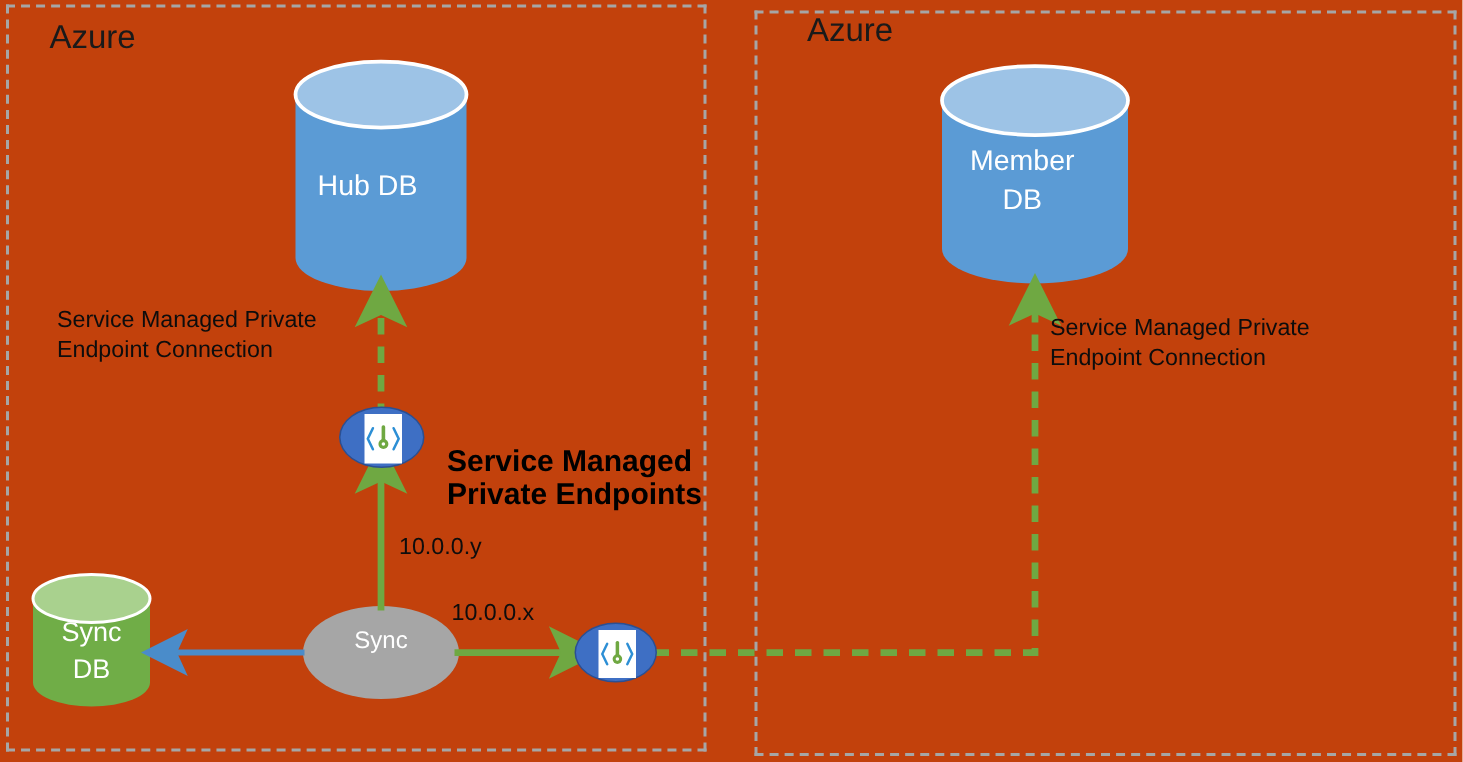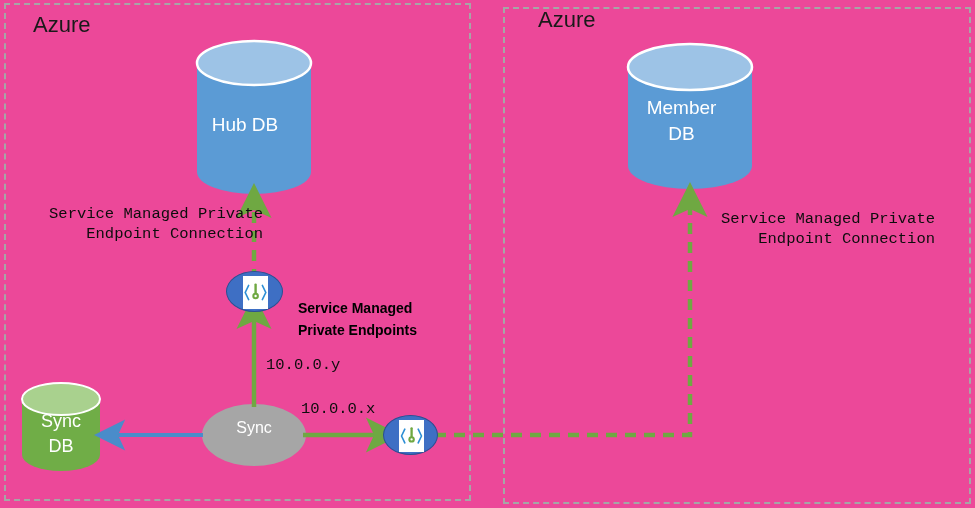--- a/index.html
+++ b/index.html
@@ -7,21 +7,21 @@
     padding: 0;
     background: #ffffff;
   }
   body {
     font-family: "Liberation Sans", sans-serif;
   }
   #canvas {
     position: relative;
     width: 975px;
     height: 508px;
-    background: #ec4899;
+    background: #c2410c;
     overflow: hidden;
   }
   .zone {
     position: absolute;
     border: 2px dashed #a6a6a6;
     background: transparent;
     box-sizing: border-box;
   }
   .zone-label {
     position: absolute;
@@ -50,38 +50,37 @@
   }
   .pe-glyph {
     position: absolute;
     background: #ffffff;
   }
   .note {
     position: absolute;
     font-size: 15.5px;
     line-height: 20px;
     color: #0d0d0d;
-    font-family: Liberation Mono, monospace;
+    font-family: Liberation Sans, sans-serif;
     white-space: pre-line;
-    text-align: right;
   }
   .note-bold {
     position: absolute;
-    font-size: 14px;
+    font-size: 20px;
     line-height: 22px;
     color: #000000;
     font-weight: bold;
     font-family: "Liberation Sans", sans-serif;
     white-space: pre-line;
   }
   .ip-label {
     position: absolute;
     font-size: 15.5px;
     color: #0d0d0d;
-    font-family: Liberation Mono, monospace;
+    font-family: Liberation Sans, sans-serif;
     white-space: nowrap;
   }
   svg.overlay {
     position: absolute;
     left: 0;
     top: 0;
     width: 975px;
     height: 508px;
     pointer-events: none;
   }

